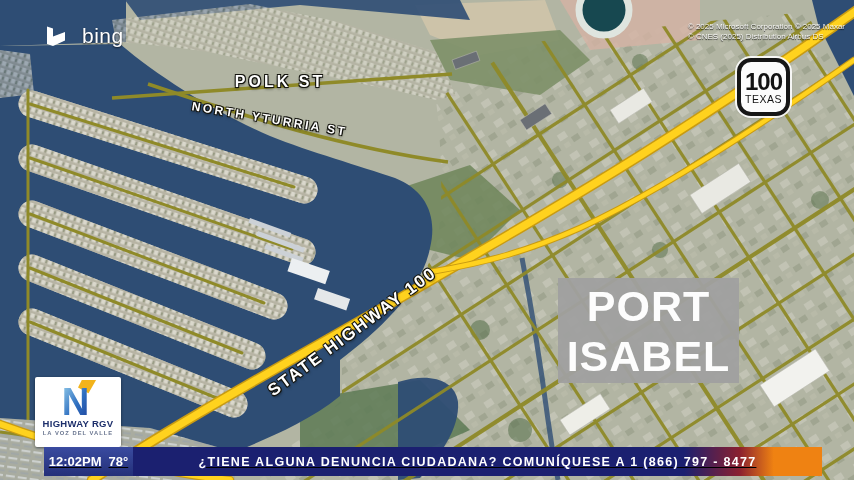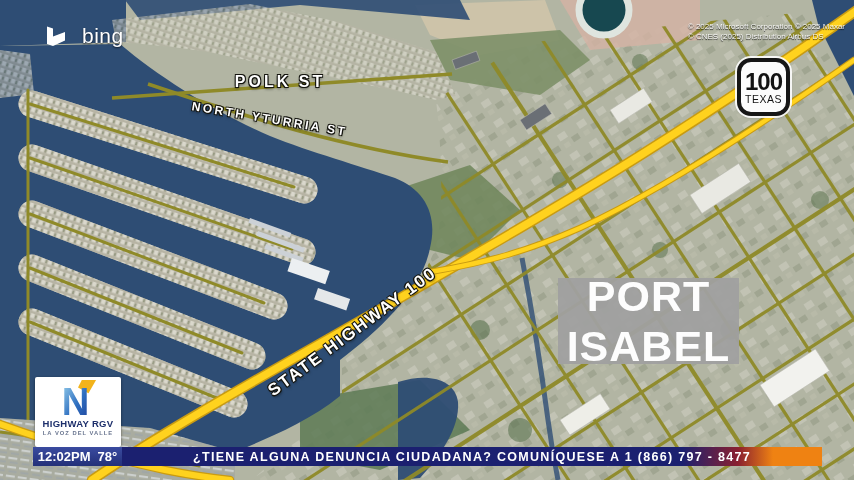--- a/index.html
+++ b/index.html
@@ -18,21 +18,21 @@
   
   .maplabel{
     position:absolute;color:#fff;font-weight:bold;z-index:2;white-space:nowrap;
     text-shadow:-1px -1px 0 #15150f,1px -1px 0 #15150f,-1px 1px 0 #15150f,1px 1px 0 #15150f,0 2px 3px rgba(0,0,0,.55);
   }
   .lbl-polk{left:205px;top:73px;width:150px;text-align:center;font-size:16px;letter-spacing:3px;}
   .lbl-yturria{left:192px;top:99px;width:210px;font-size:12px;letter-spacing:2.5px;transform:rotate(9.5deg);transform-origin:left center;}
   .lbl-hwy{left:230px;top:322px;width:245px;text-align:center;font-size:17px;letter-spacing:2px;transform:rotate(-36.5deg);}
 
   .place-box{
-    position:absolute;left:558px;top:278px;width:181px;height:86px;z-index:2;
+    position:absolute;left:558px;top:278px;width:181px;height:105px;z-index:2;
     background:rgba(160,160,160,.95);display:flex;flex-direction:column;align-items:center;justify-content:center;
   }
   .place-box div{color:#fdfdfd;font-weight:bold;font-size:43px;line-height:50px;letter-spacing:1px;}
 
   .shield{
     position:absolute;left:737px;top:58px;width:53px;height:58px;z-index:2;
     background:#fcfcfc;border:4px solid #161616;border-radius:14px;
     box-shadow:0 0 0 2px rgba(255,255,255,.9),0 1px 3px rgba(0,0,0,.4);
     display:flex;flex-direction:column;align-items:center;justify-content:center;color:#141414;
   }
@@ -48,21 +48,21 @@
   
   .logo-card{
     position:absolute;left:35px;top:377px;width:86px;height:70px;z-index:4;
     background:#fff;border-radius:2px;box-shadow:0 1px 3px rgba(0,0,0,.5);
     display:flex;flex-direction:column;align-items:center;justify-content:flex-start;padding-top:2px;
   }
   .logo-n{width:40px;height:40px;}
   .station-name{font-size:9.5px;font-weight:bold;color:#1d2f6b;letter-spacing:.3px;line-height:10px;}
   .station-tag{font-size:5.8px;font-weight:bold;color:#6a7690;letter-spacing:1px;line-height:8px;}
 
-  .bottom-bar{position:absolute;left:33px;top:447px;right:32px;height:19px;z-index:4;display:flex;}
+  .bottom-bar{position:absolute;left:44px;top:447px;right:32px;height:29px;z-index:4;display:flex;text-decoration:underline;}
   .clock{
     width:89px;height:100%;background:linear-gradient(180deg,#3a4ba0 0%,#243079 100%);
     color:#fff;font-size:13px;font-weight:bold;display:flex;align-items:center;justify-content:center;gap:7px;white-space:nowrap;
   }
   .ticker{
     flex:1;height:100%;
     background:linear-gradient(90deg,var(--ticker-bg) 0%,var(--ticker-bg) 80%,#8a2030 88%,var(--ticker-accent) 93%,var(--ticker-accent) 100%);
     color:#fff;font-size:12.5px;font-weight:bold;letter-spacing:1.3px;
     display:flex;align-items:center;justify-content:center;white-space:nowrap;overflow:hidden;
   }

